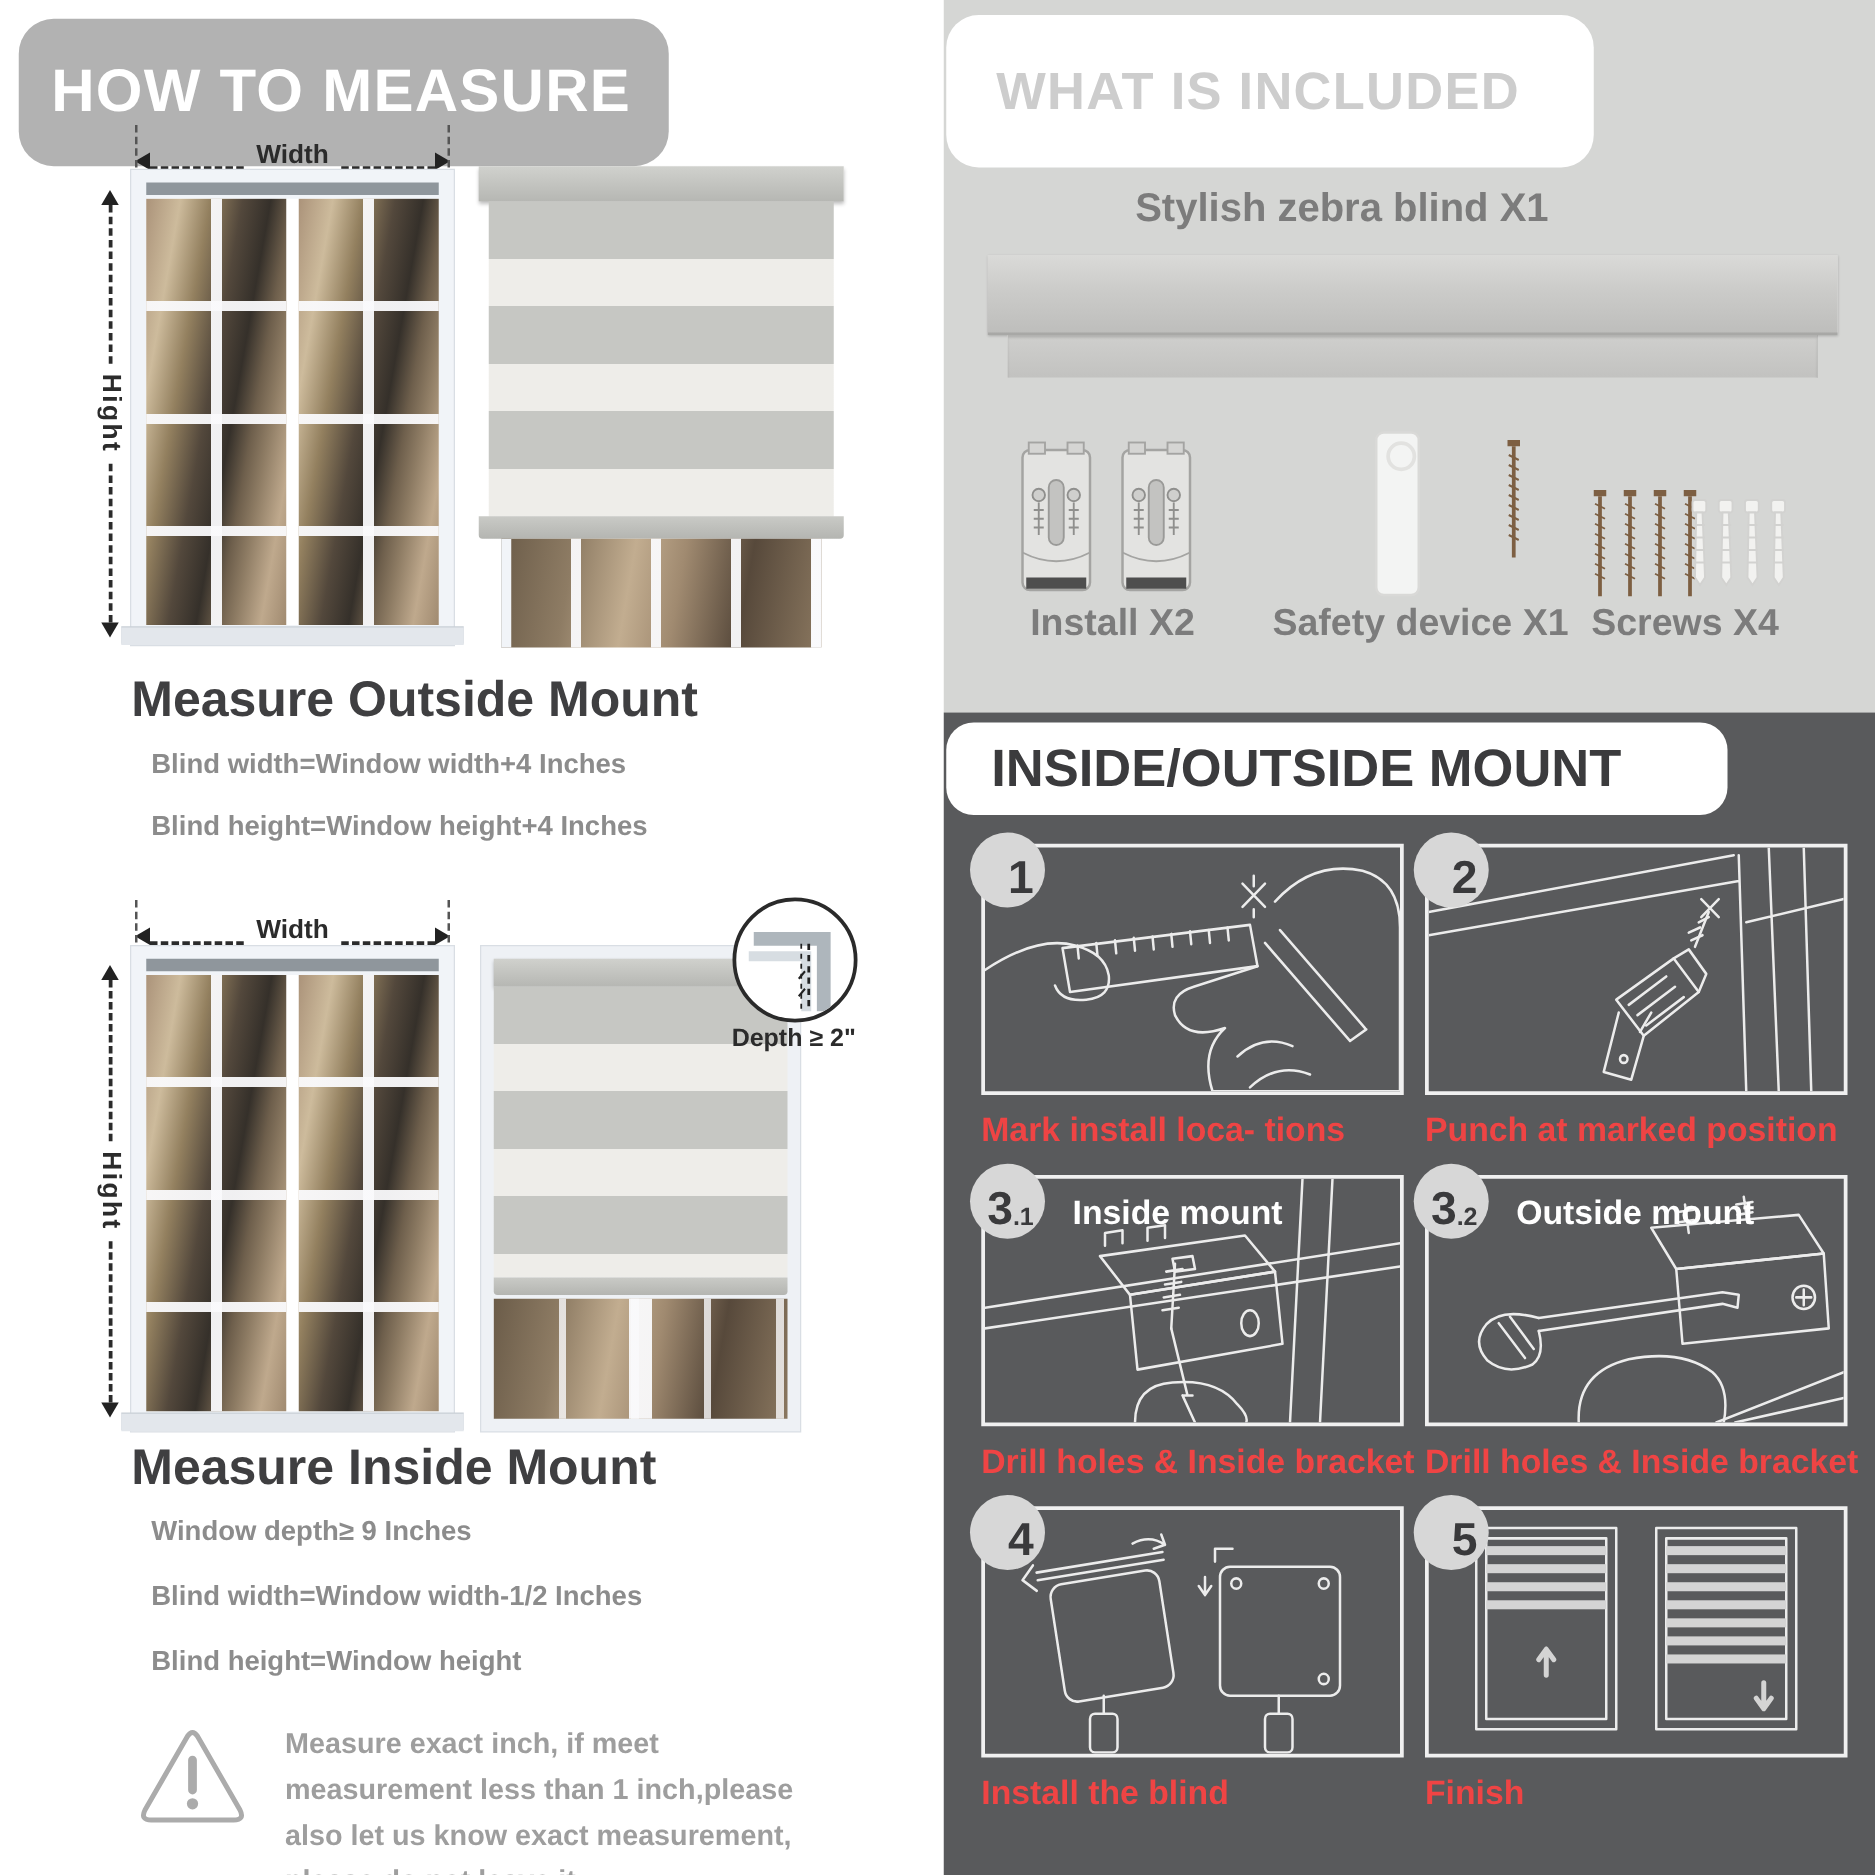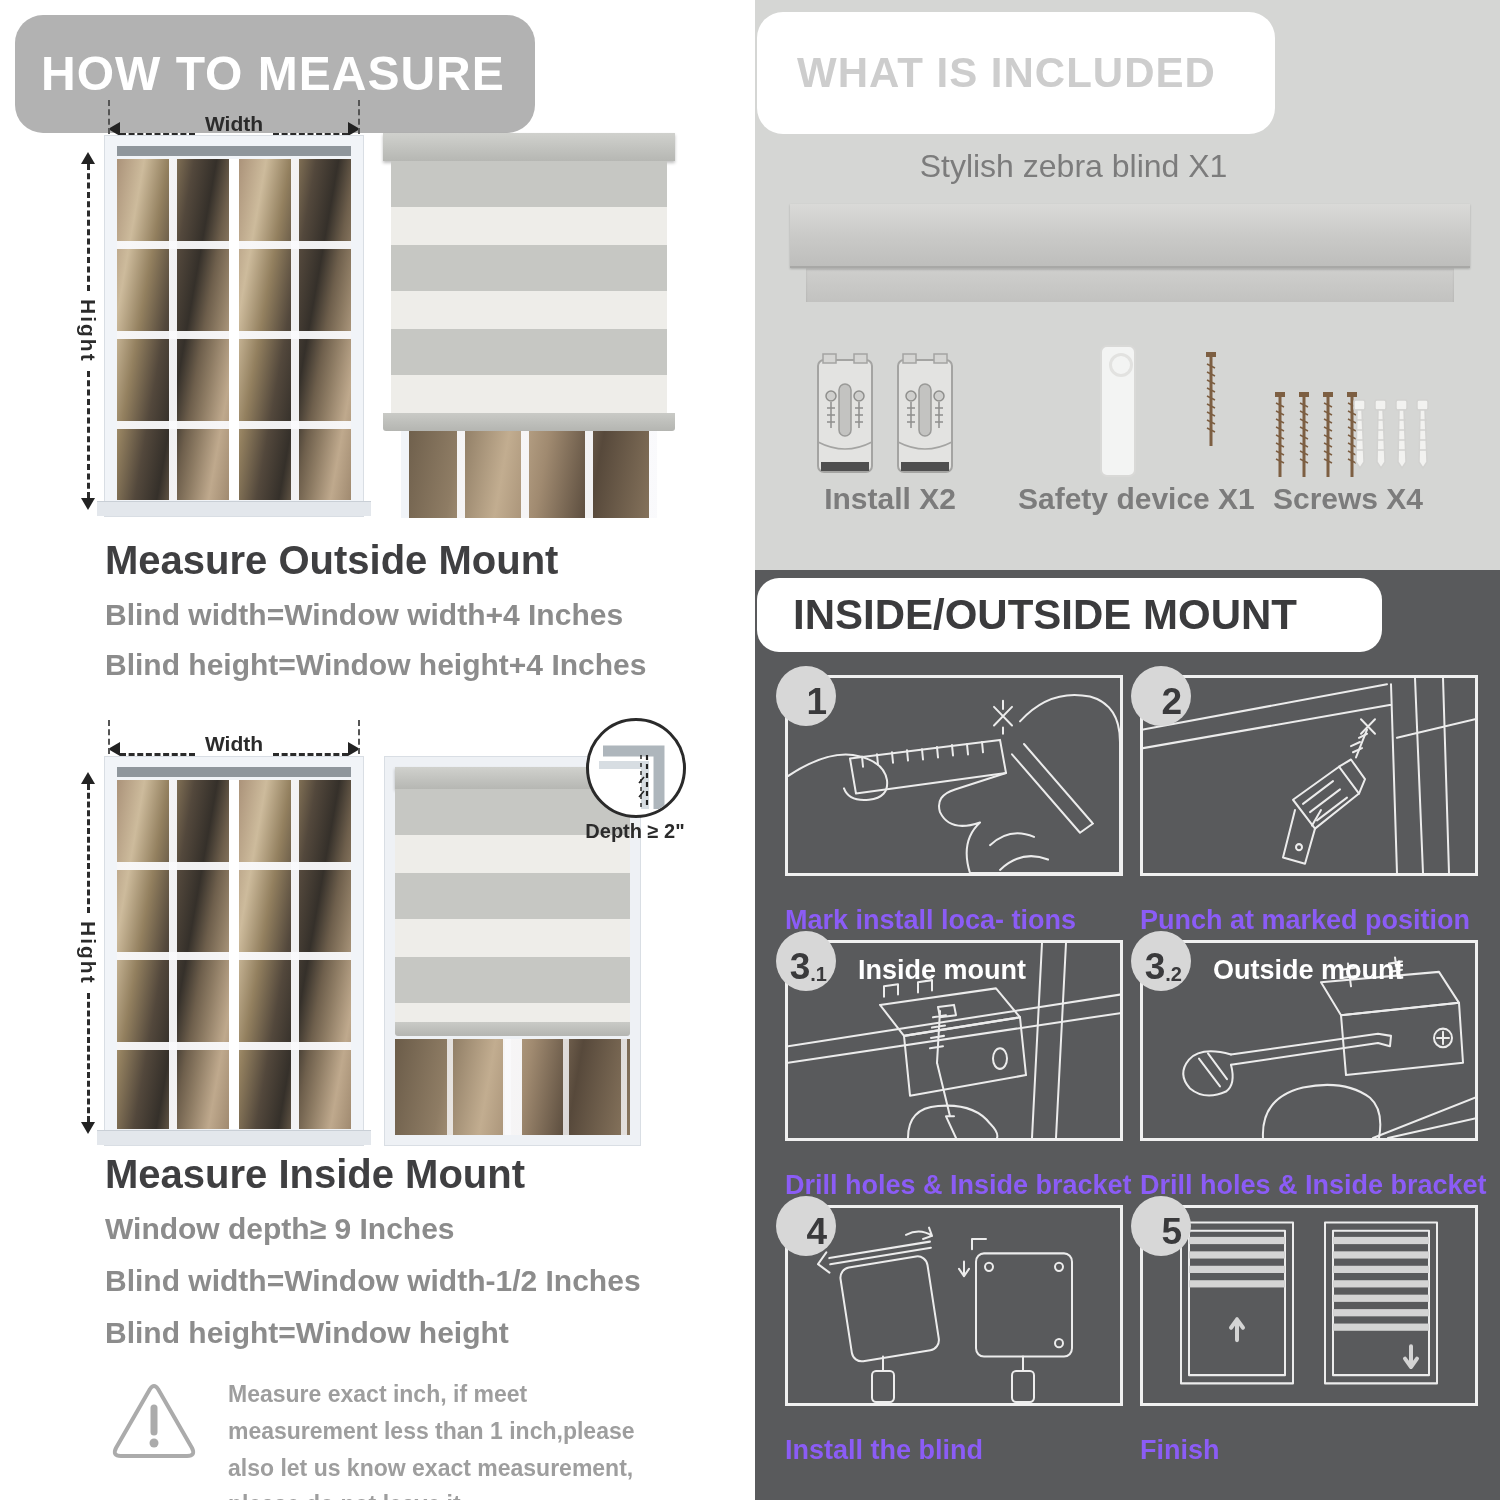--- a/index.html
+++ b/index.html
@@ -55,33 +55,33 @@
      background:linear-gradient(100deg,#6b5c49 0%,#8e7c64 22%,#c2ad90 40%,#a08a70 55%,#57493b 75%,#8a775f 100%);}
   .if-panes::before{content:"";position:absolute;inset:0;
      background:linear-gradient(90deg,transparent 0 46%,rgba(250,250,252,.95) 46% 54%,transparent 54%),
                 repeating-linear-gradient(90deg,transparent 0 52px,rgba(250,250,252,.8) 52px 58px);}
 
   .mag{left:586px;top:718px;width:94px;height:94px;border-radius:50%;border:3px solid #2a2a2a;
        background:#ffffff;overflow:hidden;z-index:6;}
   .mag-label{left:560px;top:820px;width:150px;text-align:center;font-size:20px;font-weight:bold;color:#2b2b2b;}
 
   .ltitle{font-size:40px;font-weight:bold;color:#3f3f41;white-space:nowrap;}
-  .lline{font-size:30px;font-weight:bold;color:#8c8c8c;white-space:nowrap;}
+  .lline{font-size:22px;font-weight:bold;color:#8c8c8c;white-space:nowrap;margin-left:16px;}
   .warn-text{width:445px;font-size:23px;font-weight:bold;color:#9e9e9e;line-height:1.6;}
 
   
   .r-top{left:755px;top:0;width:745px;height:570px;background:#d5d6d4;}
   .r-dark{left:755px;top:570px;width:745px;height:930px;background:#595a5c;}
   .rhead1{left:757px;top:12px;width:518px;height:122px;background:#ffffff;border-radius:26px;
           color:#cdcdcd;font-size:42px;font-weight:bold;line-height:122px;padding-left:40px;
           box-sizing:border-box;letter-spacing:1px;white-space:nowrap;}
   .rhead2{left:757px;top:578px;width:625px;height:74px;background:#ffffff;border-radius:22px;
           color:#3b3b3d;font-size:42px;font-weight:bold;line-height:74px;padding-left:36px;
           box-sizing:border-box;white-space:nowrap;}
-  .product-label{left:755px;top:148px;width:637px;text-align:center;font-size:32px;font-weight:normal;color:#7c7c7c;}
+  .product-label{left:755px;top:148px;width:637px;text-align:center;font-size:32px;font-weight:bold;color:#7c7c7c;}
   .headrail-top{left:790px;top:204px;width:680px;height:64px;
      background:linear-gradient(180deg,#dadad8 0%,#cccccا 45%,#bfbfbd 100%);
      background:linear-gradient(180deg,#dadad8 0%,#cbcbc9 45%,#bdbdbb 100%);
      box-shadow:inset 0 -2px 0 #a8a8a6,0 1px 2px rgba(0,0,0,.2);}
   .headrail-bottom{left:806px;top:268px;width:648px;height:34px;
      background:linear-gradient(180deg,#cfcfcd,#c2c2c0);box-shadow:inset 0 2px 2px rgba(0,0,0,.15);}
   .comp-label{font-size:30px;font-weight:bold;color:#7c7c7c;text-align:center;white-space:nowrap;}
 
   .safety-device{width:36px;height:132px;border:2px solid #d9d9d7;border-radius:7px;
      background:rgba(255,255,255,.72);box-sizing:border-box;position:relative;}
@@ -90,21 +90,21 @@
 
   
   .step-cell{position:absolute;width:338px;}
   .panel{height:195px;border:3px solid #f0f0f0;position:relative;overflow:hidden;background:#595a5c;}
   .badge{position:absolute;left:-12px;top:-12px;width:60px;height:60px;border-radius:50%;
          background:#d7d7d7;color:#3a3a3c;display:flex;align-items:flex-end;justify-content:flex-end;
          padding:0 9px 6px 0;box-sizing:border-box;z-index:3;}
   .badge .num{font-size:37px;font-weight:bold;line-height:1;}
   .badge .sub{font-size:20px;font-weight:bold;line-height:1;padding-bottom:1px;}
   .inner-label{position:absolute;left:70px;top:12px;color:#ffffff;font-size:27px;font-weight:bold;z-index:3;white-space:nowrap;}
-  .caption{margin-top:29px;font-size:27px;font-weight:bold;color:#8b5cf6;white-space:nowrap;}
+  .caption{margin-top:13px;font-size:27px;font-weight:bold;color:#ef4444;white-space:nowrap;}
   .panel svg{position:absolute;inset:0;width:100%;height:100%;}
   .art{stroke:#ececec;fill:none;stroke-width:2;stroke-linecap:round;stroke-linejoin:round;}
 </style>
 </head>
 <body>
 
 <div id="page">
 
   <div class="abs lhead">HOW TO MEASURE</div>
 

